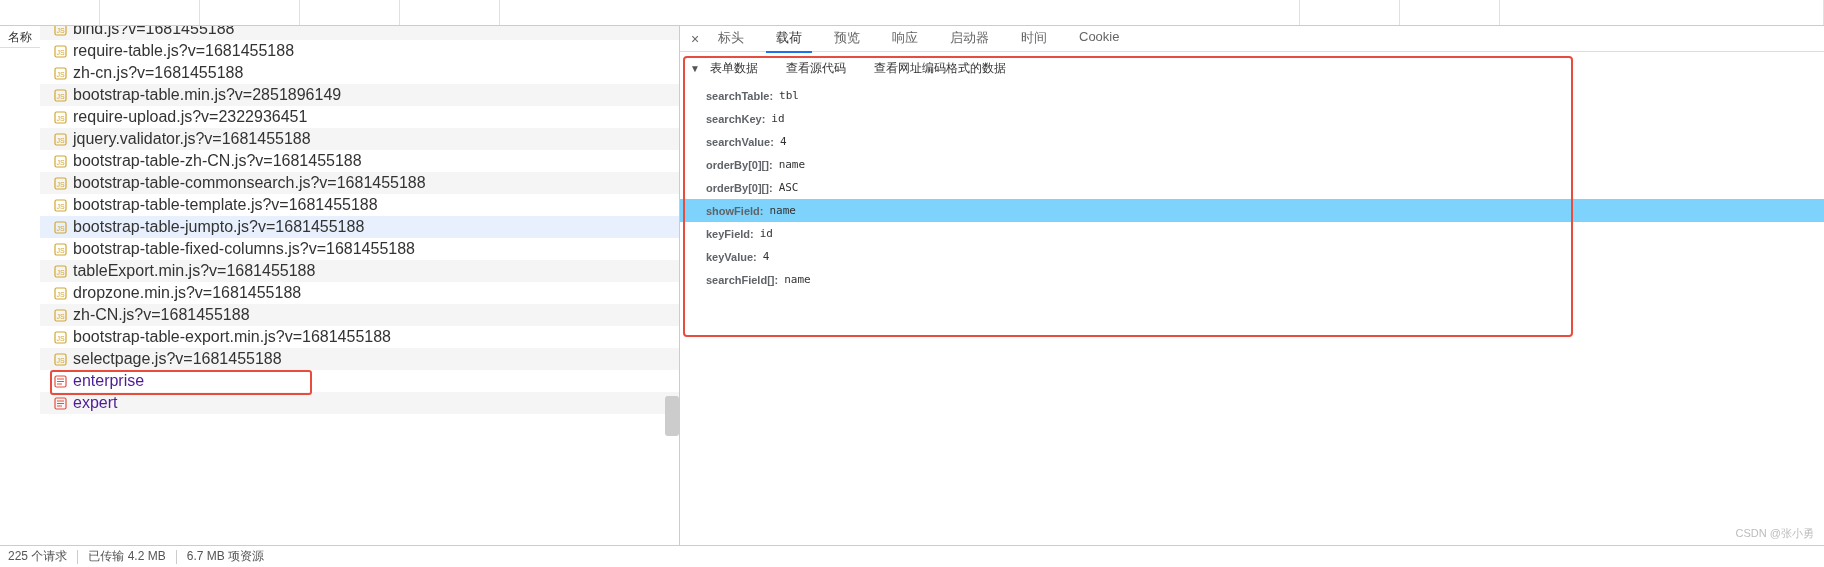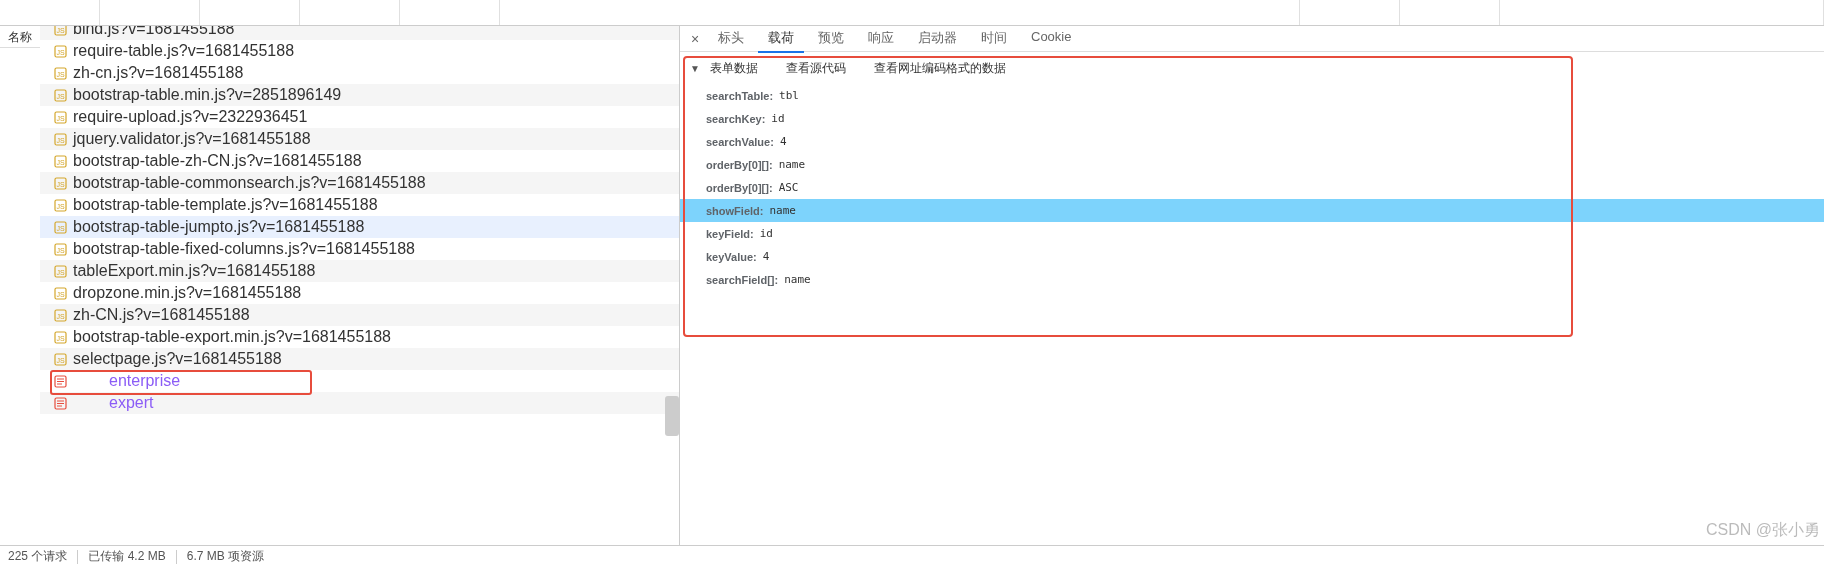--- a/index.html
+++ b/index.html
@@ -67,21 +67,21 @@
       pointer-events: none;
     }
     .file-icon {
       width: 13px;
       height: 13px;
       display: inline-flex;
       align-items: center;
       justify-content: center;
     }
     .file-name { font-size: 16px; color: #333; }
-    .file-row.red-text .file-name { color: #8b5cf6; margin-left: 36px; }
+    .file-row.red-text .file-name { color: #4c1d95; }
     .scrollbar-stub {
       position: absolute;
       right: 0;
       top: 370px;
       width: 14px;
       height: 40px;
       background: #ccc;
       border-radius: 3px;
     }
     .right-panel {
@@ -186,23 +186,23 @@
       color: #555;
     }
     .status-sep {
       width: 1px;
       height: 14px;
       background: #ccc;
       margin: 0 8px;
     }
     .watermark {
       position: absolute;
-      right: 4px;
+      right: 10px;
       bottom: 26px;
-      font-size: 16px;
+      font-size: 11px;
       color: rgba(120,120,120,0.5);
     }
     svg.icon-js { stroke: #d4a62a; fill: none; }
     svg.icon-doc { stroke: #d4a62a; fill: none; }
     svg.icon-doc.red { stroke: #e74c3c; }
   </style>
 </head>
 <body>
 
 <div class="top-tabs">
@@ -387,21 +387,21 @@
           </span>
           <span class="file-name">expert</span>
         </div>
         <div class="scrollbar-stub"></div>
     </div>
   </div>
 
   <div class="right-panel">
     <div class="detail-tabs">
       <div class="close-x">×</div>
-      <div id="detail-tabs-container" style="display:flex;gap:4px">
+      <div id="detail-tabs-container" style="display:flex;gap:12px">
           <div class="detail-tab">标头</div>
           <div class="detail-tab active">载荷</div>
           <div class="detail-tab">预览</div>
           <div class="detail-tab">响应</div>
           <div class="detail-tab">启动器</div>
           <div class="detail-tab">时间</div>
           <div class="detail-tab">Cookie</div>
         </div>
     </div>
     <div class="detail-body">

